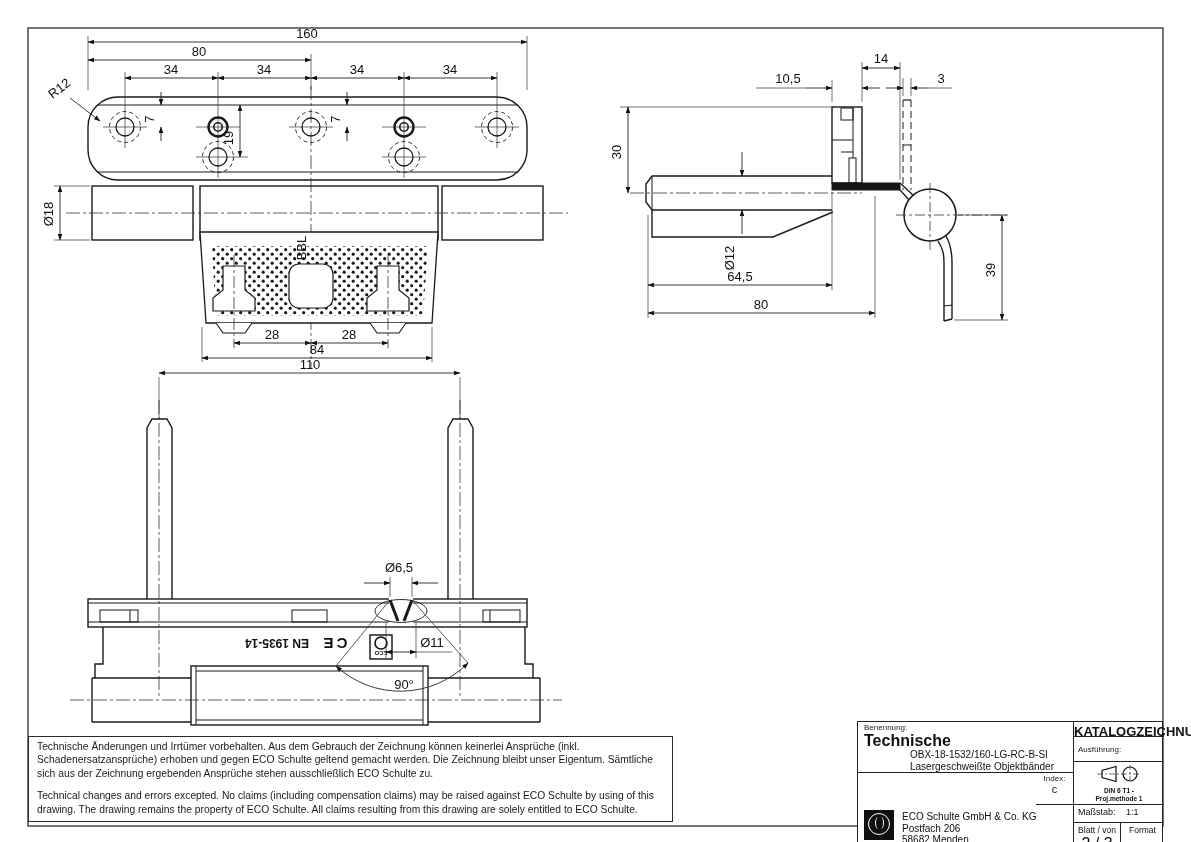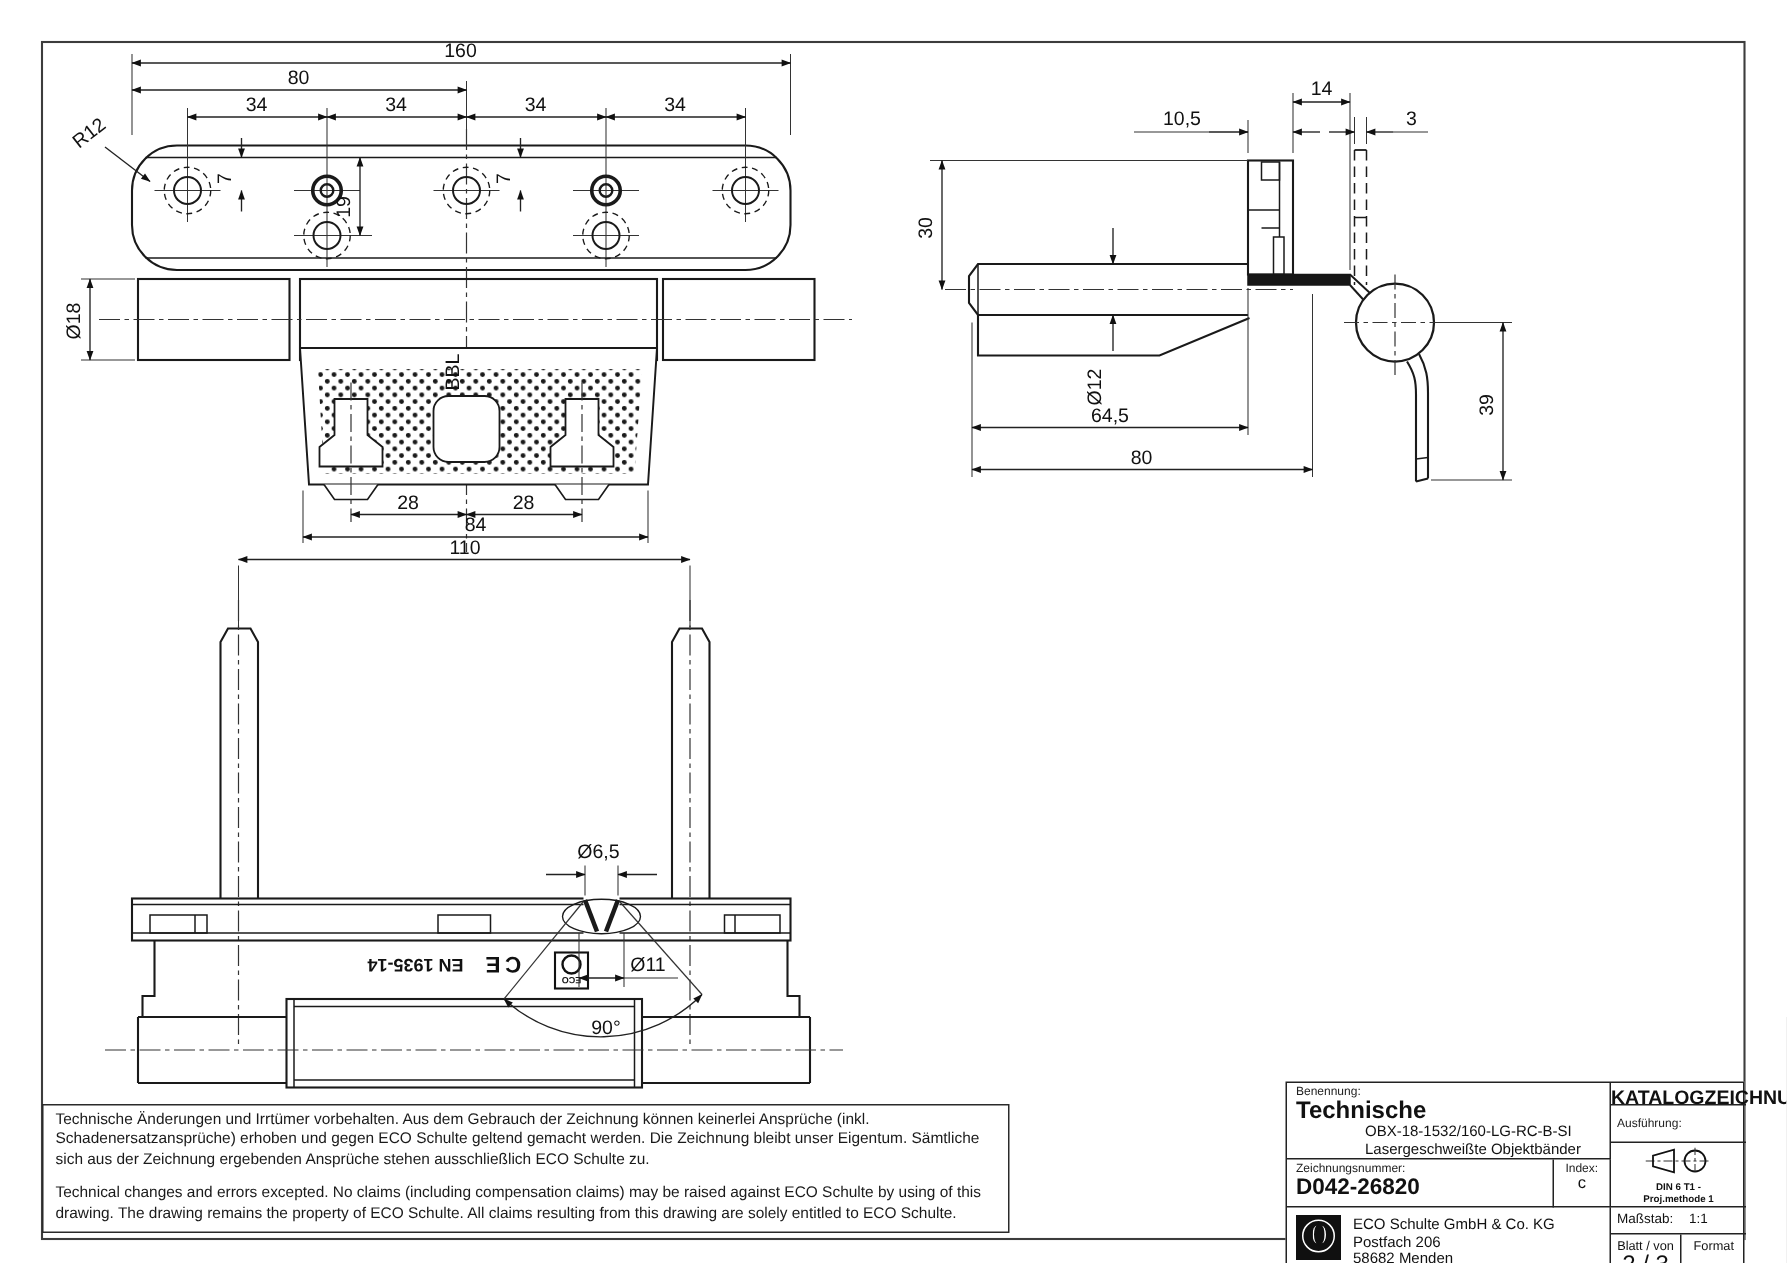--- a/index.html
+++ b/index.html
@@ -300,24 +300,20 @@
   <p>Technical changes and errors excepted. No claims (including compensation claims) may be raised against ECO Schulte by using of this drawing. The drawing remains the property of ECO Schulte. All claims resulting from this drawing are solely entitled to ECO Schulte.</p>
 </div>
 
 <div class="tb">
   <div class="cell b-r b-b" style="left:0;top:0;width:216px;height:51px;padding:1px 6px;">
     <div class="lab">Benennung:</div>
     <div class="tb-title">Technische</div>
     <div class="tb-sub">OBX-18-1532/160-LG-RC-B-SI</div>
     <div class="tb-sub">Lasergeschweißte Objektbänder</div>
   </div>
-  <div class="cell b-r b-b" style="left:0;top:51px;width:178px;height:32px;padding:1px 6px;">
-    <div class="lab">Zeichnungsnummer:</div>
-    <div class="tb-num">D042-26820</div>
-  </div>
   <div class="cell b-r b-b ctr" style="left:178px;top:51px;width:38px;height:32px;padding:1px 2px;">
     <div class="lab">Index:</div>
     <div style="font-size:11px;">c</div>
   </div>
   <div class="cell b-r" style="left:0;top:83px;width:216px;height:52px;">
     <div class="eco-logo">
       <div class="eco-ring"></div>
       <div class="eco-leaf1"></div>
       <div class="eco-leaf2"></div>
     </div>

